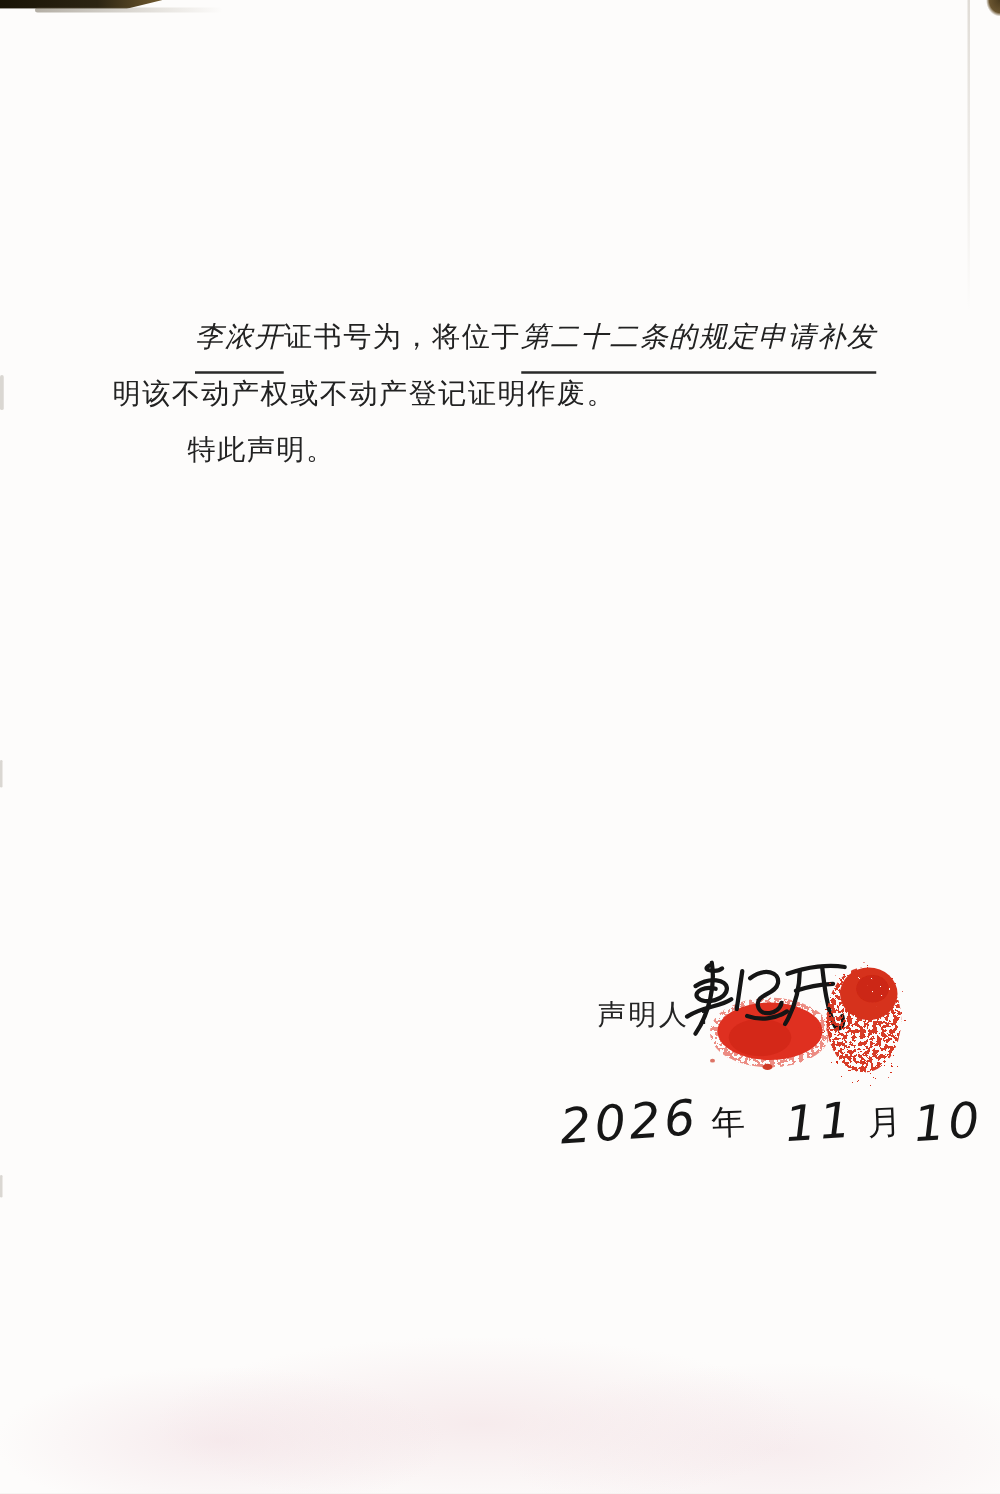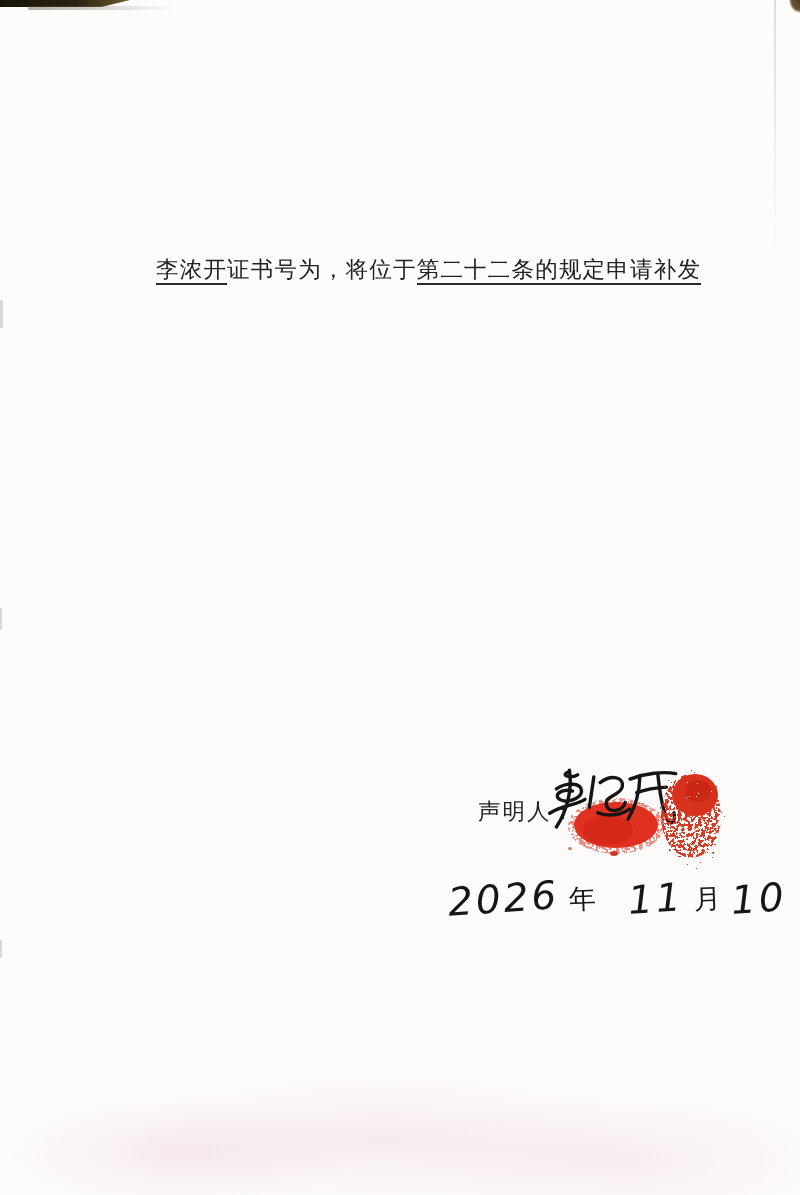--- a/index.html
+++ b/index.html
@@ -51,21 +51,21 @@
     letter-spacing:1px;color:#1b1b1b;
     margin:0;
   }
   .body-block{
     position:absolute;left:90px;top:247px;width:668px;
     font-size:22.5px;line-height:45px;letter-spacing:1.2px;
     color:#222;
   }
   .body-line{white-space:nowrap;}
   .body-line.indent{text-indent:66px;}
-  .u{border-bottom:2px solid #2a2a2a;padding-bottom:1px;}
+  .u{border-bottom:2px solid #2a2a2a;padding-bottom:15px;font-style:italic;}
   .closing-line{text-indent:60px;}
   
   .declarant-label{
     position:absolute;left:478px;top:796px;
     font-size:22.5px;letter-spacing:2px;color:#242424;
   }
   .stamp-blob-svg{position:absolute;left:563px;top:792px;}
   .signature-svg{position:absolute;left:545px;top:762px;}
   .fingerprint-svg{position:absolute;left:645px;top:764px;}
   .red-speck{position:absolute;background:#cf3a26;border-radius:50%;}
@@ -97,21 +97,23 @@
   <div class="right-crease"></div>
   <div class="edge-smudge" style="left:0;top:300px;width:3px;height:28px;"></div>
   <div class="edge-smudge" style="left:0;top:608px;width:2px;height:22px;"></div>
   <div class="edge-smudge" style="left:0;top:940px;width:2px;height:18px;"></div>
   <div class="bottom-bleed"></div>
 
 
   <div class="body-block">
     <div id="body-lines-mount">
         <div class="body-line indent"><span class="u">李浓开</span><span>证书号为，将位于</span><span class="u">第二十二条的规定申请补发</span></div>
+        <div class="body-line"><span>明该不动产权或不动产登记证明作废。</span></div>
       </div>
+    <div class="body-line closing-line">特此声明。</div>
   </div>
 
   <div>
     <span class="declarant-label">声明人：</span>
 
     <svg width="0" height="0" style="position:absolute">
       <defs>
         <filter id="spk-sparse" x="-25%" y="-25%" width="150%" height="150%">
           <feTurbulence type="fractalNoise" baseFrequency="0.33" numOctaves="3" seed="11" result="n"></feTurbulence>
           <feComponentTransfer in="n" result="na">

